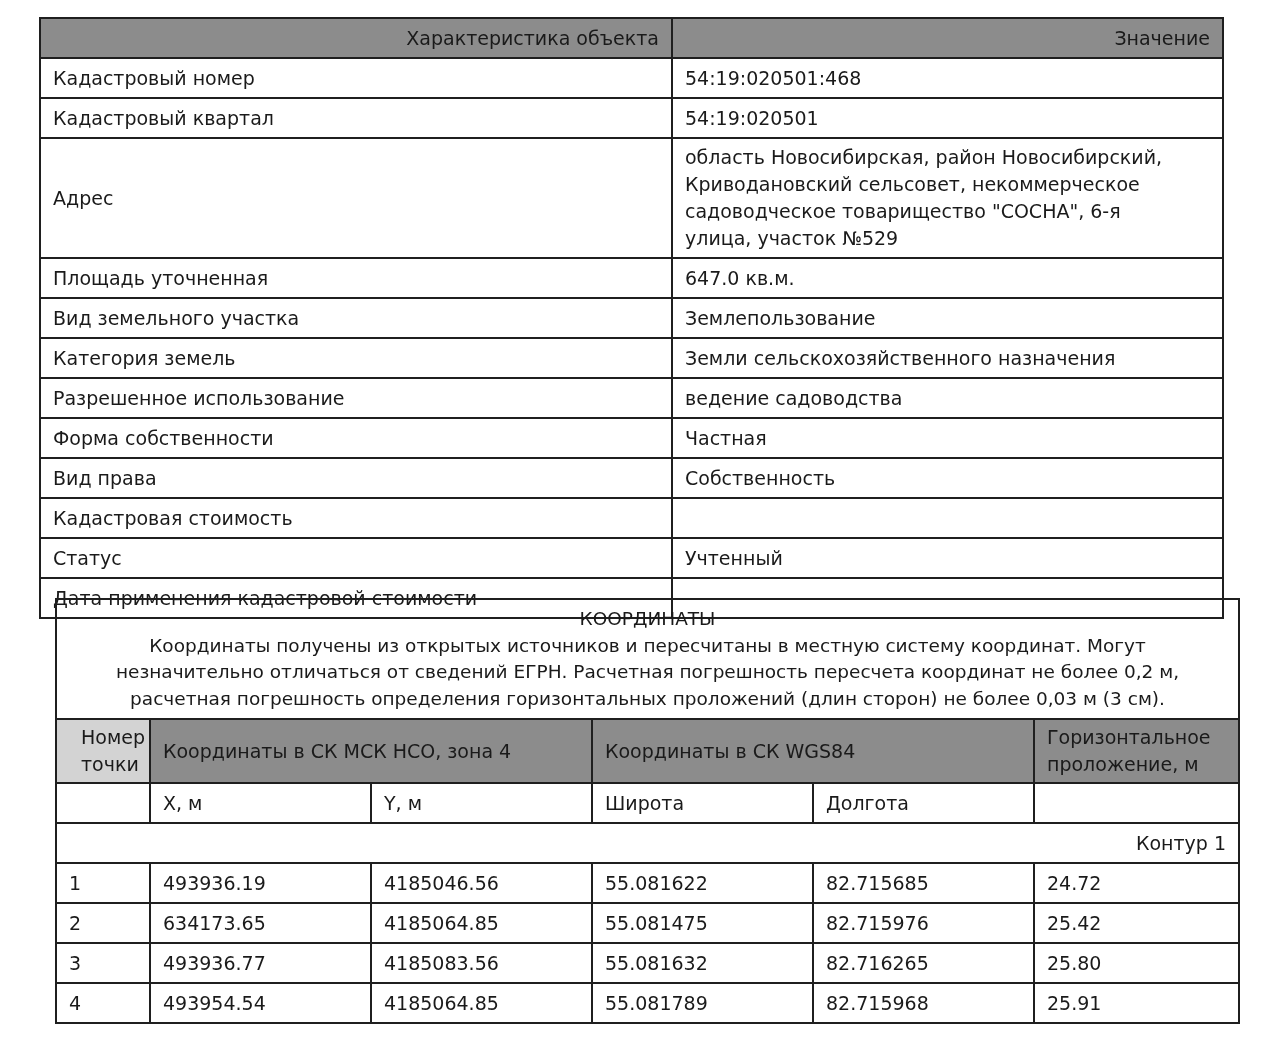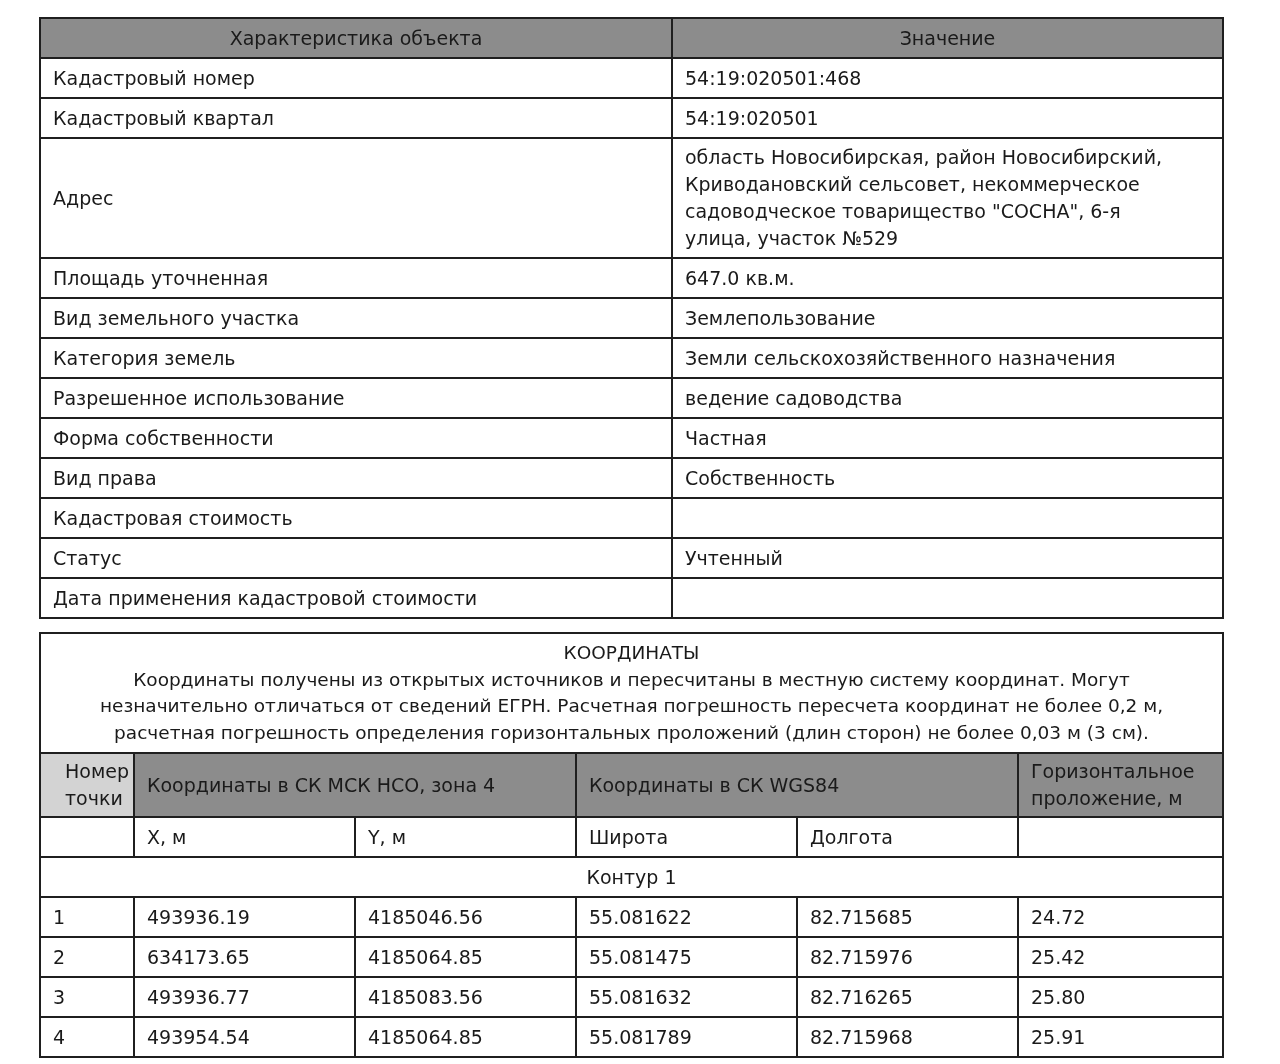--- a/index.html
+++ b/index.html
@@ -3,28 +3,28 @@
 <meta charset="utf-8">
 <style>
   html, body { margin:0; padding:0; background:#ffffff; }
   body { width:1280px; height:1064px; position:relative; font-family:"DejaVu Sans", sans-serif; color:#1a1a1a; }
   table { border-collapse:collapse; position:absolute; left:39px; width:1185px; table-layout:fixed; }
   td, th { border:2px solid #1f1f1f; font-size:19px; font-weight:normal; padding:0 12px; text-align:left; vertical-align:middle; }
   #info { top:17px; }
   #info td.k { width:606px; }
   #info tr { height:40px; }
   #info tr.addr { height:120px; }
-  #info th { background:#8c8c8c; height:38px; text-align:center; }
+  #info th { background:#8c8c8c; height:38px; text-align:right; }
   #info td.v { line-height:27px;padding-left:12px; }
-  #coords { top:632px; }
+  #coords { top:598px;margin-left:16px; }
   #coords td.notice { text-align:center; line-height:26.5px; padding:6px 10px 6px 10px; font-size:18.5px; }
   #coords th.hd { background:#8c8c8c; height:62px; line-height:27px; }
   #coords th.hd-light { background:#d3d3d3;padding-left:24px; }
   #coords tr.sub { height:40px; }
-  #coords tr.contour td { text-align:center; height:38px; }
+  #coords tr.contour td { text-align:right; height:38px; }
   #coords tr.pt { height:40px; }
 </style>
 </head>
 <body>
 
 <table id="info">
   <tbody>
       <tr>
     <th class="k" style="width:606px">Характеристика объекта</th>
     <th>Значение</th>

